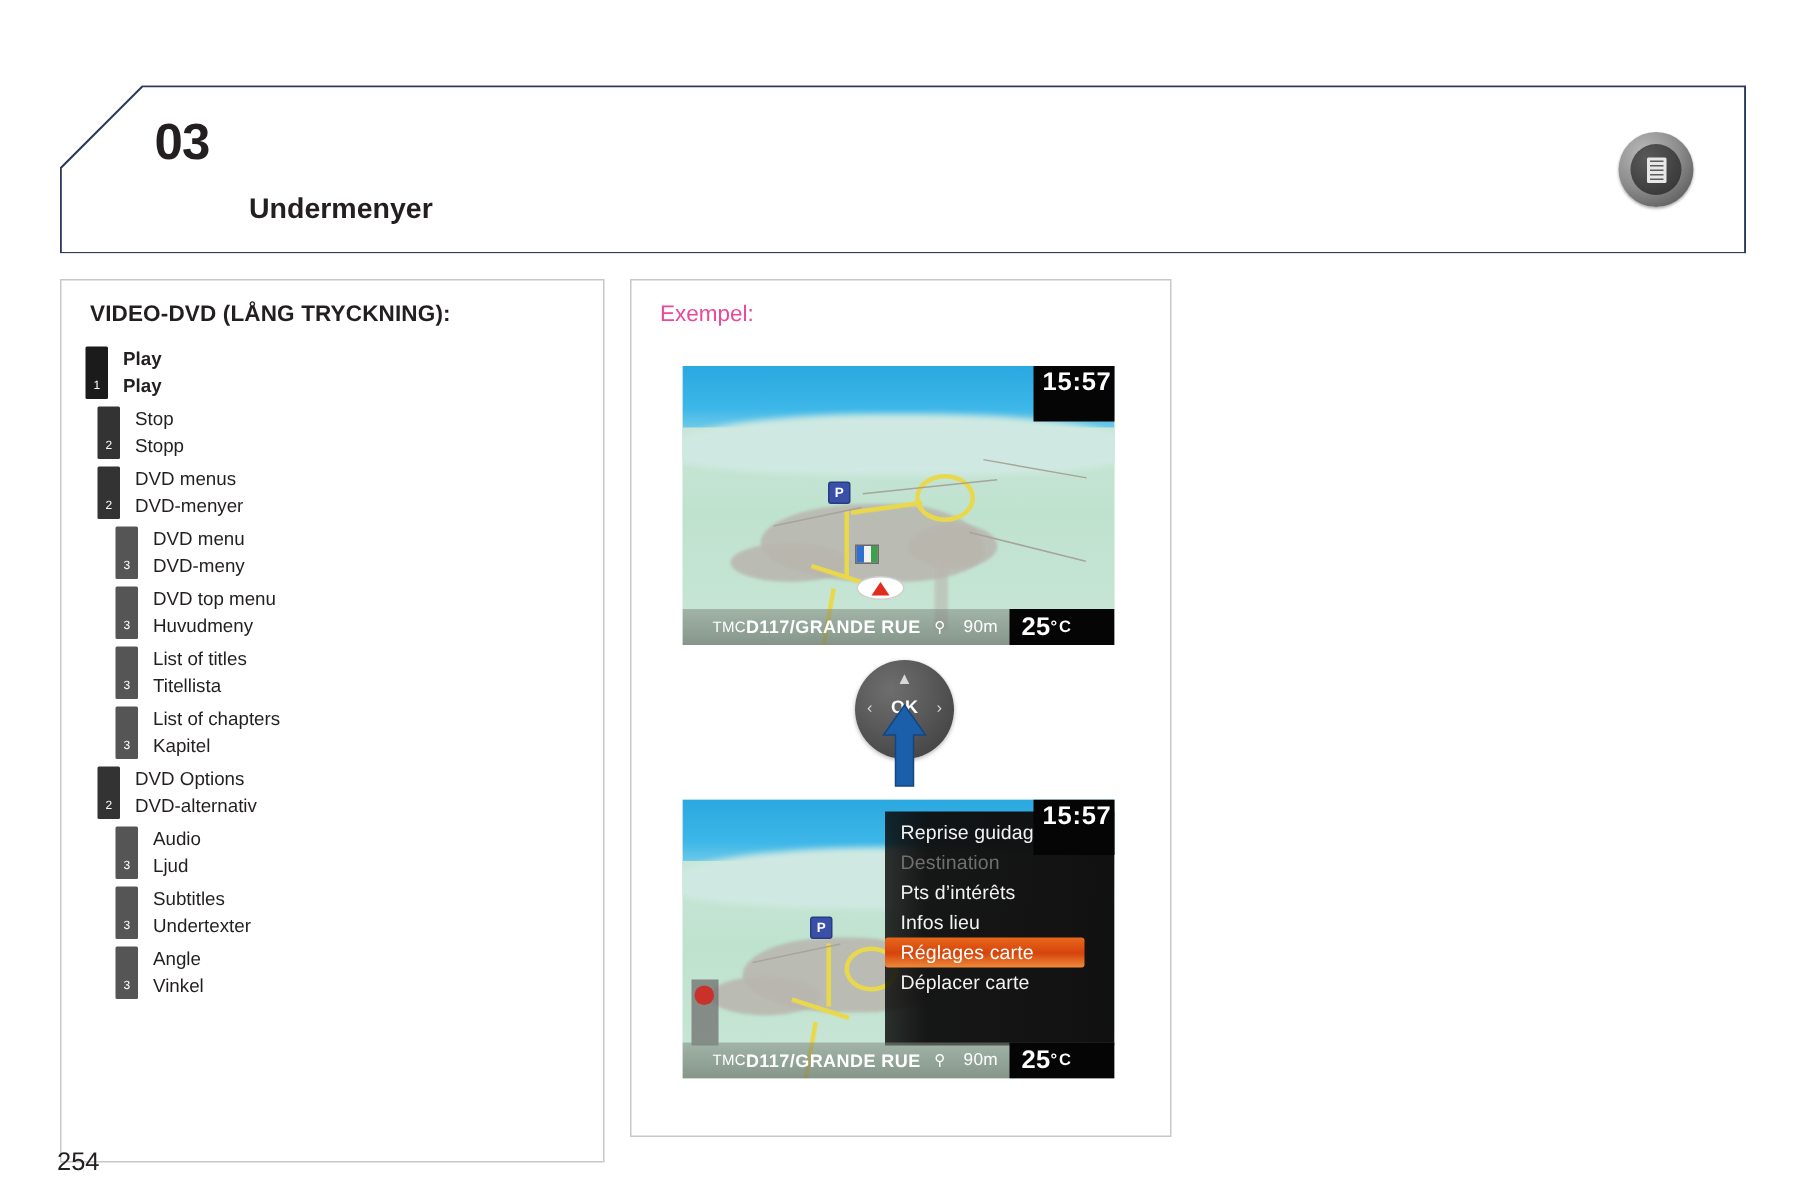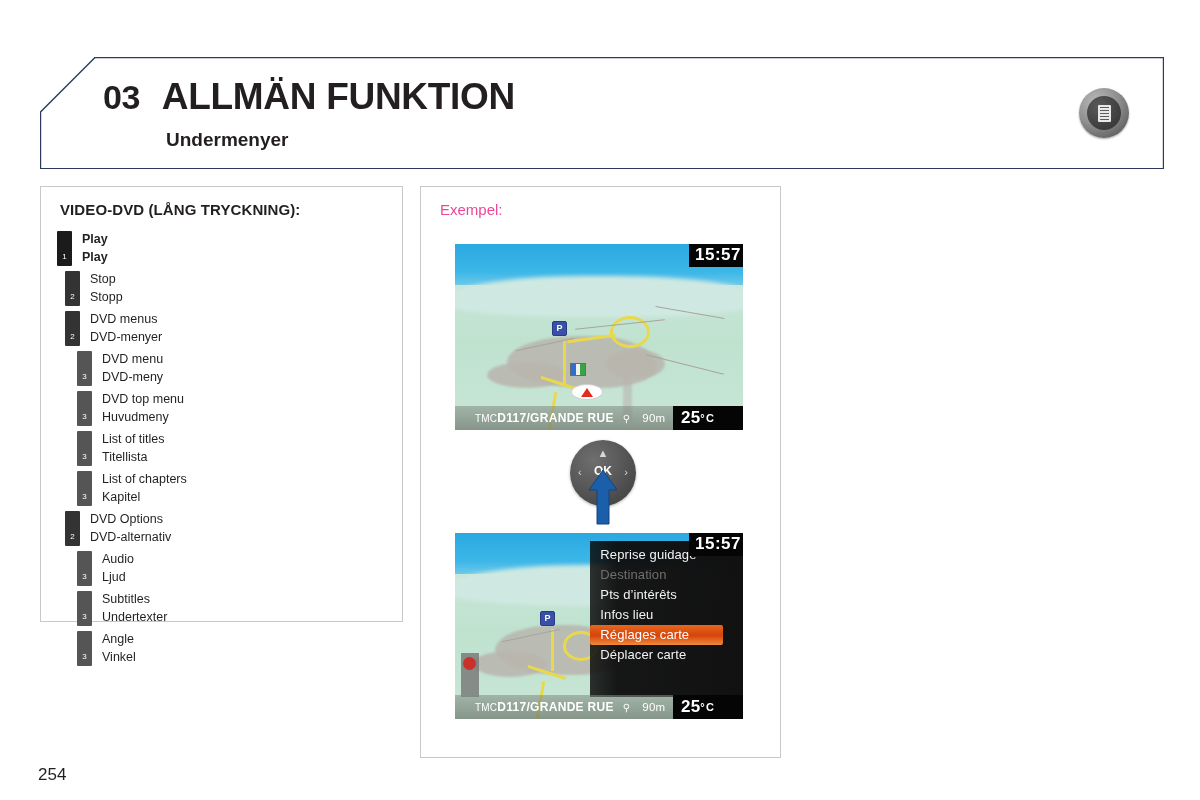--- a/index.html
+++ b/index.html
@@ -79,21 +79,21 @@
     box-shadow:0 3px 0 #5c5c5c,0 6px 0 #5c5c5c,0 9px 0 #5c5c5c,0 12px 0 #5c5c5c;
   }
 
   
   .panel{
     position:absolute;
     background:#fff;
     border:1px solid #c8c8c8;
     box-sizing:border-box;
   }
-  #left-panel{ left:40px; top:186px; width:363px; height:436px;text-decoration:underline; }
+  #left-panel{ left:40px; top:186px; width:363px; height:589px;text-decoration:underline; }
   #right-panel{ left:420px; top:186px; width:361px; height:572px; }
 
   #left-panel-heading{
     position:absolute; left:19px; top:14px;
     font-size:15px; font-weight:bold; color:#231f20;
     letter-spacing:.1px;
   }
   #right-panel-heading{
     position:absolute; left:19px; top:14px;
     font-size:15px; color:#ec4899;
@@ -210,21 +210,21 @@
   }
 
   .nav-clock{
     position:absolute;
     right:-2px; top:0px;
     background:#050505;
     color:#ffffff;
     font-size:17px;
     font-weight:bold;
     letter-spacing:.5px;
-    padding:1px 4px 2px 6px;
+    padding:1px 4px 16px 6px;
     font-family:"Liberation Sans", sans-serif;
   }
 
   .nav-statusbar{
     position:absolute;
     left:0;right:0;bottom:0;
     height:24px;
     background:linear-gradient(180deg, rgba(130,140,130,.55) 0%, rgba(108,118,108,.72) 100%);
     display:flex;align-items:center;
     color:#ffffff;
@@ -312,21 +312,20 @@
 
 <div id="header-banner"></div>
 <div id="header-chamfer">
   <svg viewBox="0 0 1124 112" preserveAspectRatio="none" xmlns="http://www.w3.org/2000/svg">
     <polyline points="0.5,111.5 0.5,55 55,0.5 1123.5,0.5 1123.5,111.5" fill="none" stroke="#2b3a5c" stroke-width="1.4"></polyline>
   </svg>
 </div>
 
 <div id="header-title-row">
   <span id="chapter-number">03</span>
-  <span id="chapter-title">ALLMÄN FUNKTION</span>
 </div>
 <div id="chapter-subtitle">Undermenyer</div>
 
 <div id="header-icon-button">
   <div id="header-icon-inner">
     <div id="manual-icon"></div>
   </div>
 </div>
 
 <div class="panel" id="left-panel">

